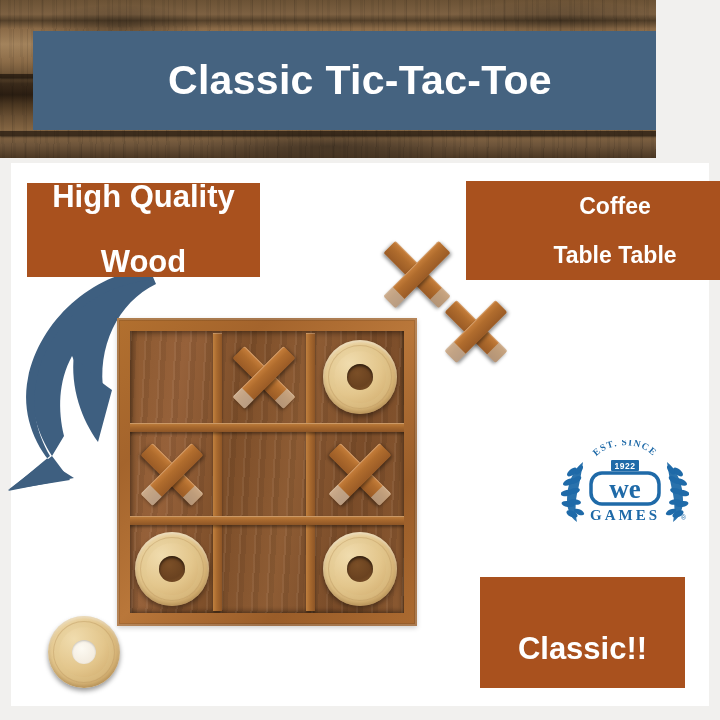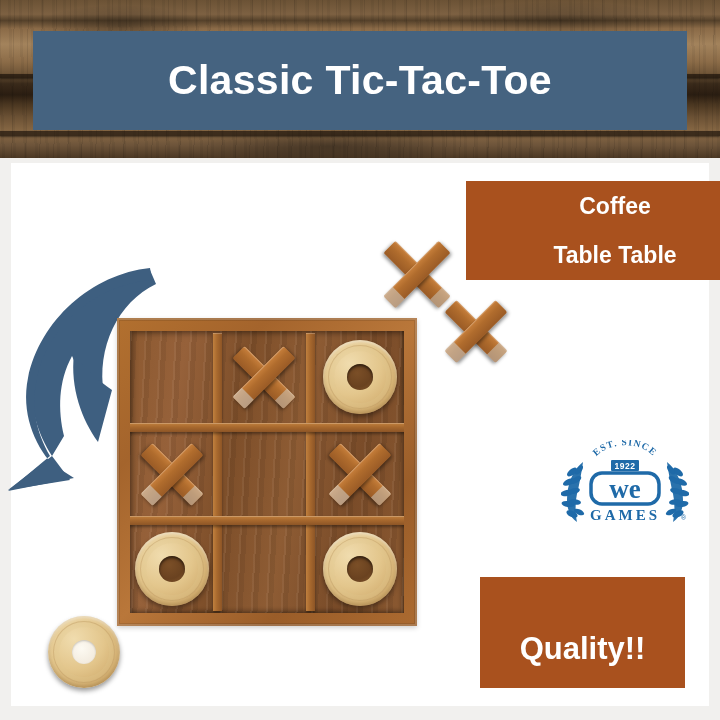--- a/index.html
+++ b/index.html
@@ -5,21 +5,21 @@
   html,body{margin:0;padding:0;}
   body{
     width:720px;height:720px;overflow:hidden;
     font-family:"Liberation Sans", sans-serif;
     background:#efefed;
   }
   #stage{position:relative;width:720px;height:720px;overflow:hidden;background:#f1f0ee;}
 
   
   .wood-header{
-    position:absolute;left:0;top:0;width:720px;height:158px;overflow:hidden;
+    position:absolute;left:0;top:0;width:656px;height:158px;overflow:hidden;
     background:
       linear-gradient(180deg,#6b5235 0%,#7d6142 9%,#55412a 13%,#8a6a47 18%,#a3835c 28%,
                       #8c6c48 39%,#6e5436 47%,#3a2a1a 53%,#2a1d11 60%,#4a3620 66%,
                       #6b5134 74%,#8a6a46 84%,#6d543a 92%,#4b3824 100%);
   }
   .wood-header .grain{
     position:absolute;inset:0;
     background:
       repeating-linear-gradient(88deg, rgba(255,255,255,.05) 0 2px, rgba(0,0,0,.06) 2px 5px, rgba(255,255,255,0) 5px 11px),
       repeating-linear-gradient(91deg, rgba(0,0,0,.10) 0 1px, rgba(255,255,255,.03) 1px 6px, rgba(0,0,0,0) 6px 14px),
@@ -188,27 +188,30 @@
              C 92 16, 40 62, 28 120
              C 21 154, 34 186, 52 206
              L 74 220
              L 8 233
              L 50 198
              C 36 174, 30 146, 38 116
              C 50 66, 98 26, 152 22 Z" fill="#3e5f80"></path>
     <path d="M74 96 C 70 130, 82 162, 98 184 L 112 132 C 98 122, 84 110, 74 96 Z" fill="#3e5f80"></path>
   </svg>
 
+  <div class="callout" id="callout-hq">
+    <span><span>High Quality</span><br><span>Wood</span></span>
+  </div>
 
   <div class="callout" id="callout-coffee">
     <span><span>Coffee</span><br><span>Table Table</span></span>
   </div>
 
   <div class="callout" id="callout-fun">
-    <span><br><span>Quality!!</span></span>
+    <span><br><span>Classic!!</span></span>
   </div>
 
   <div class="board">
     <div class="frame-grain"></div>
     <div class="bevel"></div>
     <div class="well">
       <div class="wgrain"></div>
 
       <div class="stick v" style="left:83px;top:2px;width:9px;height:278px;"></div>
       <div class="stick v" style="left:176px;top:2px;width:9px;height:278px;"></div>

